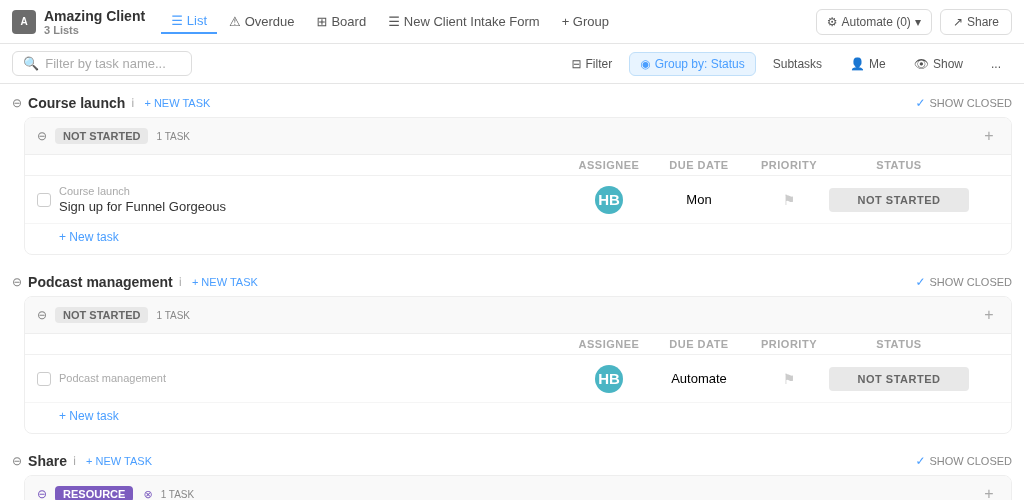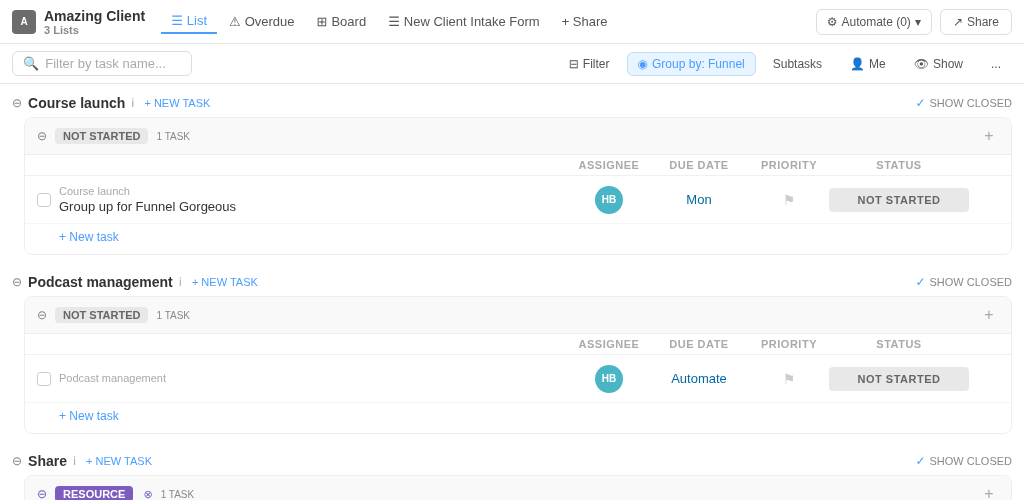--- a/index.html
+++ b/index.html
@@ -54,22 +54,22 @@
     .priority-col { width: 80px; text-align: center; }
     .status-col { width: 140px; text-align: center; }
     .action-col { width: 30px; }
 
     
     .task-row { display: flex; align-items: center; padding: 6px 12px; border-bottom: 1px solid #f5f5f5; min-height: 48px; }
     .task-checkbox { width: 14px; height: 14px; border: 1px solid #ccc; border-radius: 3px; margin-right: 8px; flex-shrink: 0; cursor: pointer; background: #fff; }
     .task-info { flex: 1; }
     .task-parent { font-size: 11px; color: #aaa; margin-bottom: 2px; }
     .task-name { font-size: 13px; color: #333; cursor: pointer; }
-    .avatar { width: 28px; height: 28px; border-radius: 50%; background: #4ab5c4; display: flex; align-items: center; justify-content: center; color: #fff; font-size: 10px; font-weight: 700; margin: 2px auto; }
-    .due-date-val { text-align: center; font-size: 13px; color: #0369a1; }
+    .avatar { width: 28px; height: 28px; border-radius: 50%; background: #4ab5c4; display: flex; align-items: center; justify-content: center; color: #fff; font-size: 15px; font-weight: 700; margin: 2px auto; }
+    .due-date-val { text-align: center; font-size: 13px; color: #000000; }
     .priority-flag { color: #ccc; font-size: 14px; text-align: center; }
     .status-btn { padding: 6px 12px; border-radius: 4px; font-size: 11px; font-weight: 700; text-align: center; letter-spacing: 0.5px; cursor: pointer; }
     .status-btn.not-started { background: #e8e8e8; color: #666; }
 
     
     .new-task-row { padding: 6px 12px 10px 34px; color: #4a9eff; font-size: 12px; cursor: pointer; }
     .check-icon { color: #4a9eff; font-size: 12px; }
   </style>
 </head>
 <body>
@@ -93,21 +93,21 @@
     </div>
     <div class="nav-tab">
       <span>⊞</span>
       <span>Board</span>
     </div>
     <div class="nav-tab">
       <span>☰</span>
       <span>New Client Intake Form</span>
     </div>
     <div class="nav-tab">
-      <span>+ Share</span>
+      <span>+ Group</span>
     </div>
   </div>
   <div class="header-right">
     <button class="btn-automate">
       <span>⚙</span>
       <span>Automate (0)</span>
       <span>▾</span>
     </button>
     <button class="btn-share">
       <span>↗</span>
@@ -121,21 +121,21 @@
     <span>🔍</span>
     <span>Filter by task name...</span>
   </div>
   <div class="toolbar-right">
     <div class="toolbar-btn">
       <span>⊟</span>
       <span>Filter</span>
     </div>
     <div class="toolbar-btn active">
       <span>◉</span>
-      <span>Group by: Funnel</span>
+      <span>Group by: Status</span>
     </div>
     <div class="toolbar-btn">
       <span>Subtasks</span>
     </div>
     <div class="toolbar-btn">
       <span>👤</span>
       <span>Me</span>
     </div>
     <div class="toolbar-btn">
       <span>👁</span>
@@ -176,21 +176,21 @@
         <div class="priority-col">PRIORITY</div>
         <div class="status-col">STATUS</div>
         <div class="action-col"></div>
       </div>
 
       <div class="task-row">
         <div class="task-col" style="display:flex;align-items:center;">
           <div class="task-checkbox"></div>
           <div class="task-info">
             <div class="task-parent">Course launch</div>
-            <div class="task-name">Group up for Funnel Gorgeous</div>
+            <div class="task-name">Sign up for Funnel Gorgeous</div>
           </div>
         </div>
         <div class="assignee-col">
           <div class="avatar">HB</div>
         </div>
         <div class="due-date-col">
           <div class="due-date-val">Mon</div>
         </div>
         <div class="priority-col">
           <div class="priority-flag">⚑</div>

